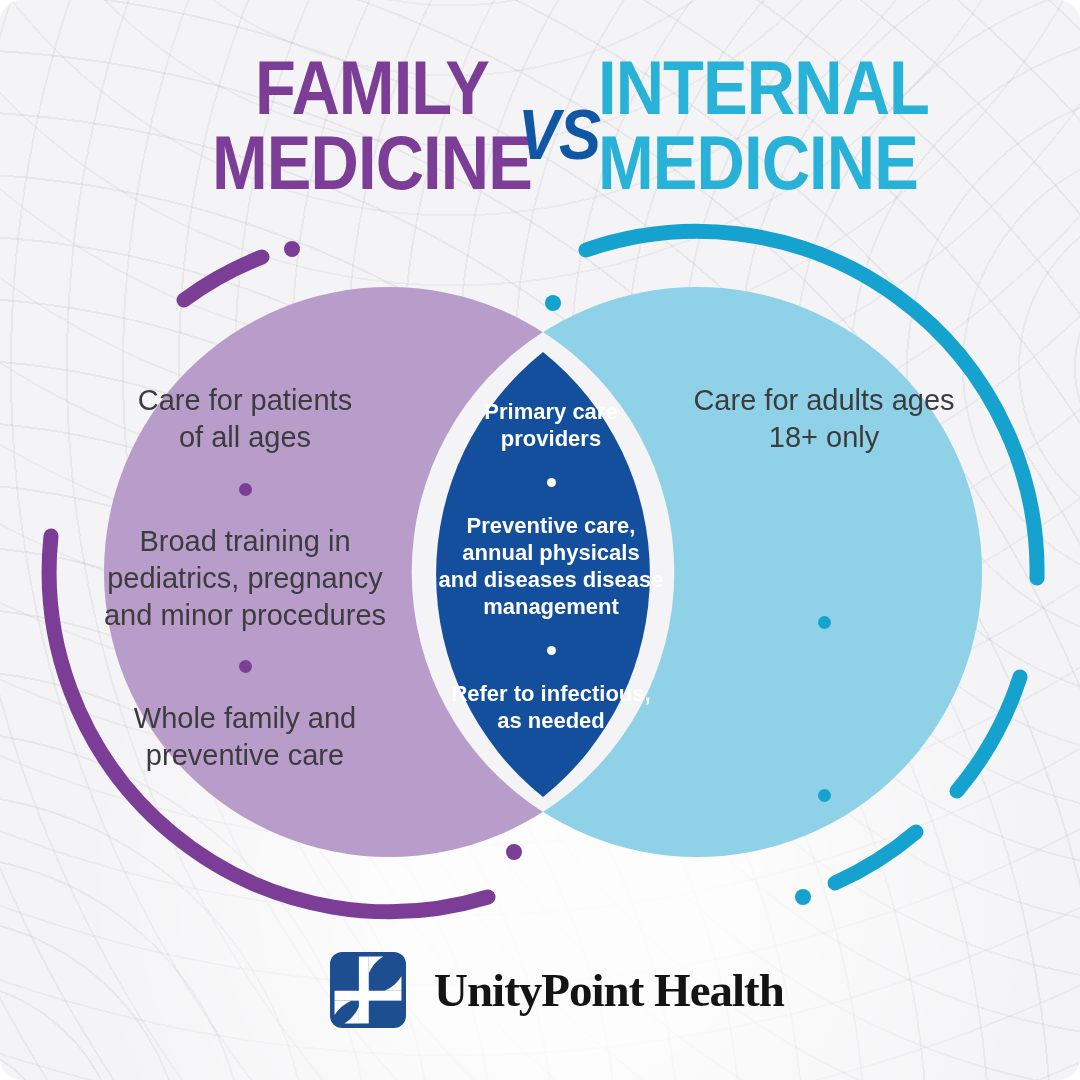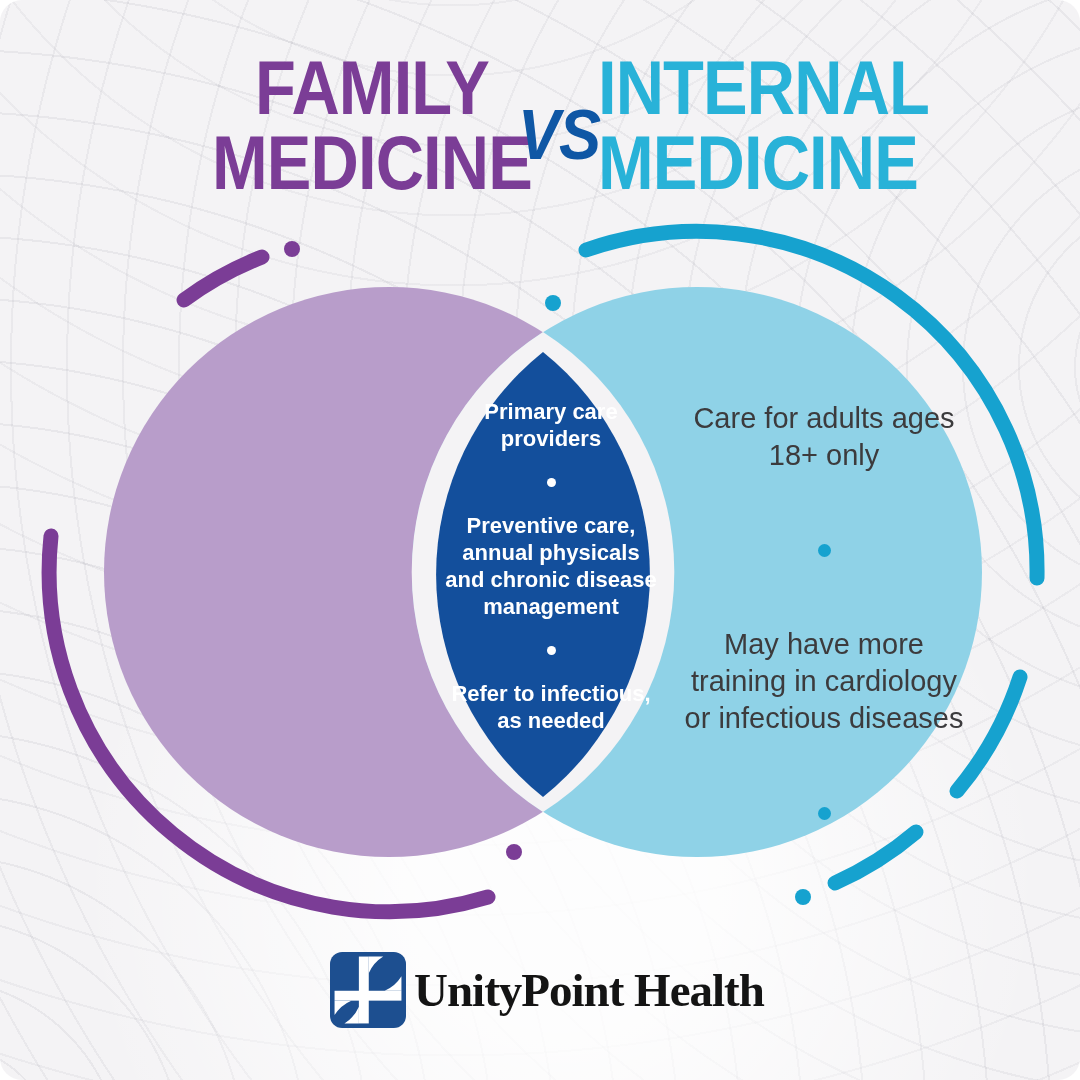--- a/index.html
+++ b/index.html
@@ -56,40 +56,40 @@
   .decor-cyan{stroke:#16a2cf;stroke-width:15;fill:none;stroke-linecap:round;}
   .dot-purple{fill:var(--family-purple);}
   .dot-cyan{fill:#16a2cf;}
 
   
   .col{
     position:absolute;display:flex;flex-direction:column;
     align-items:center;justify-content:space-between;text-align:center;
   }
   .col-left{left:70px;top:382px;width:350px;height:392px;}
-  .col-right{left:648px;top:400px;width:352px;height:420px;}
+  .col-right{left:648px;top:382px;width:352px;height:420px;}
   .col-center{left:436px;top:398px;width:230px;height:336px;}
   .side-item{
     font-size:29px;line-height:37px;color:var(--body-text);
     white-space:pre-line;
   }
   .center-item{
     font-size:22px;line-height:27px;color:var(--white);font-weight:700;
     white-space:pre-line;
   }
   .sep-dot{border-radius:50%;flex:0 0 auto;}
   .sep-dot.purple{width:13px;height:13px;background:var(--family-purple);}
   .sep-dot.cyan{width:13px;height:13px;background:#16a2cf;}
   .sep-dot.white{width:9px;height:9px;background:var(--white);}
 
   
   .footer{position:absolute;left:330px;top:951px;height:78px;display:flex;align-items:center;}
   .logo-icon{width:76px;height:76px;flex:0 0 auto;}
   .brand-name{
-    margin-left:8px;font-family:"Liberation Serif",serif;font-weight:700;
+    margin-left:28px;font-family:"Liberation Serif",serif;font-weight:700;
     font-size:47px;color:#141414;letter-spacing:-1px;white-space:nowrap;
   }
 </style>
 </head>
 <body>
 
 <div class="canvas">
 
   <div class="title-block title-left">
     <div>FAMILY</div>
@@ -115,41 +115,49 @@
     <circle class="dot-cyan" cx="803" cy="897" r="8"></circle>
 
     <circle class="c-left" cx="389" cy="572" r="285"></circle>
     <circle class="c-right" cx="697" cy="572" r="285"></circle>
 
     <path class="c-gap" d="M543,332 A285,285 0 0 0 543,812 A285,285 0 0 0 543,332 Z"></path>
 
     <path class="c-lens" d="M543,352 A285,285 0 0 0 543,797 A285,285 0 0 0 543,352 Z"></path>
   </svg>
 
+  <div class="col col-left">
+    <div class="side-item">Care for patients
+of all ages</div>
+    <div class="sep-dot purple"></div>
+    <div class="side-item">Broad training in
+pediatrics, pregnancy
+and minor procedures</div>
+    <div class="sep-dot purple"></div>
+    <div class="side-item">Whole family and
+preventive care</div>
+  </div>
 
   <div class="col col-center">
     <div class="center-item">Primary care
 providers</div>
     <div class="sep-dot white"></div>
     <div class="center-item">Preventive care,
 annual physicals
-and chronic disease
+and diseases disease
 management</div>
     <div class="sep-dot white"></div>
     <div class="center-item">Refer to infectious,
 as needed</div>
   </div>
 
   <div class="col col-right">
     <div class="side-item">Care for adults ages
 18+ only</div>
     <div class="sep-dot cyan"></div>
-    <div class="side-item">May have more
-training in cardiology
-or infectious diseases</div>
     <div class="sep-dot cyan"></div>
   </div>
 
   <div class="footer">
     <svg class="logo-icon" viewBox="0 0 100 100">
       <rect x="0" y="0" width="100" height="100" rx="16" fill="#1d4f90"></rect>
       <rect x="38" y="6" width="13" height="88" fill="#ffffff"></rect>
       <rect x="6" y="51" width="88" height="13" fill="#ffffff"></rect>
       <path d="M51,6 L70,6 Q57,14 51,28 Z" fill="#ffffff"></path>
       <path d="M94,51 L94,32 Q86,45 72,51 Z" fill="#ffffff"></path>

